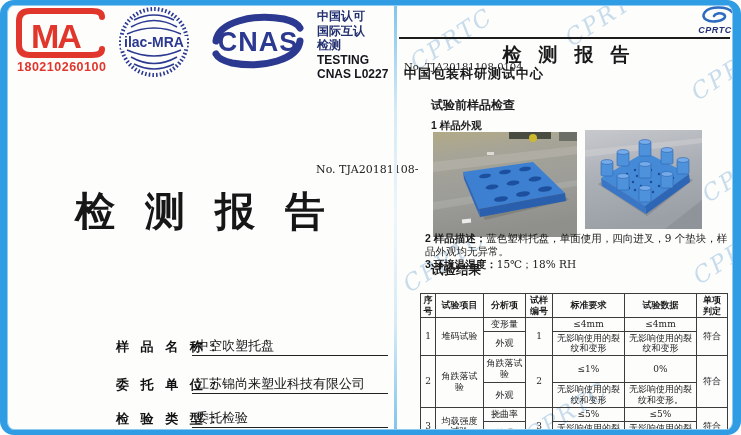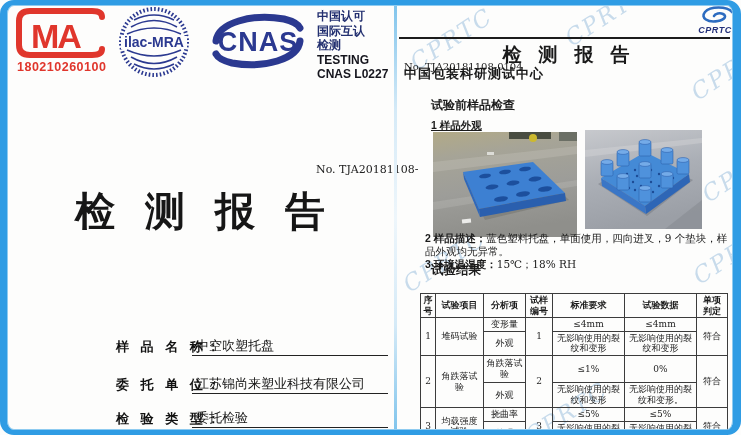--- a/index.html
+++ b/index.html
@@ -44,21 +44,21 @@
     letter-spacing:2px;transform:rotate(-33deg);z-index:1;opacity:.85;white-space:nowrap;
   }
   .rp-org{left:404px;top:24px;font-size:13px;font-weight:bold;letter-spacing:1px;z-index:2;margin-top:41px;}
   .rp-underline{left:399px;top:37px;width:331px;height:2px;background:#1c1c1c;z-index:2;}
   .rp-title{
     left:400px;top:42px;width:332px;text-align:center;font-family:"DejaVu Serif",serif;
     font-size:19px;font-weight:bold;letter-spacing:17px;text-indent:17px;white-space:nowrap;z-index:2;
   }
   .rp-report-no{left:404px;top:61px;font-size:10px;font-family:"DejaVu Serif",serif;z-index:2;}
   .rp-sec1{left:431px;top:97px;font-size:12px;font-weight:bold;z-index:2;}
-  .rp-item1{left:431px;top:119px;font-size:10.5px;font-weight:bold;z-index:2;text-decoration:underline;}
+  .rp-item1{left:431px;top:119px;font-size:10.5px;font-weight:bold;z-index:2;}
   .photo{z-index:2;overflow:hidden;}
   .rp-item2{left:425px;top:232px;width:309px;font-size:10.5px;line-height:13px;z-index:2;font-family:"DejaVu Serif",serif;}
   .rp-item2 b,.rp-item3 b{font-family:"Liberation Sans",sans-serif;}
   .rp-item3{left:425px;top:258px;font-size:10.5px;z-index:2;font-family:"DejaVu Serif",serif;}
   .rp-sec2{left:431px;top:262px;font-size:12.5px;font-weight:bold;z-index:2;}
   table.results{
     position:absolute;left:420px;top:293px;width:307px;border-collapse:collapse;z-index:2;
     font-family:"DejaVu Serif",serif;font-size:9px;line-height:1.18;color:#1d1d1d;table-layout:fixed;
   }
   table.results th,table.results td{

